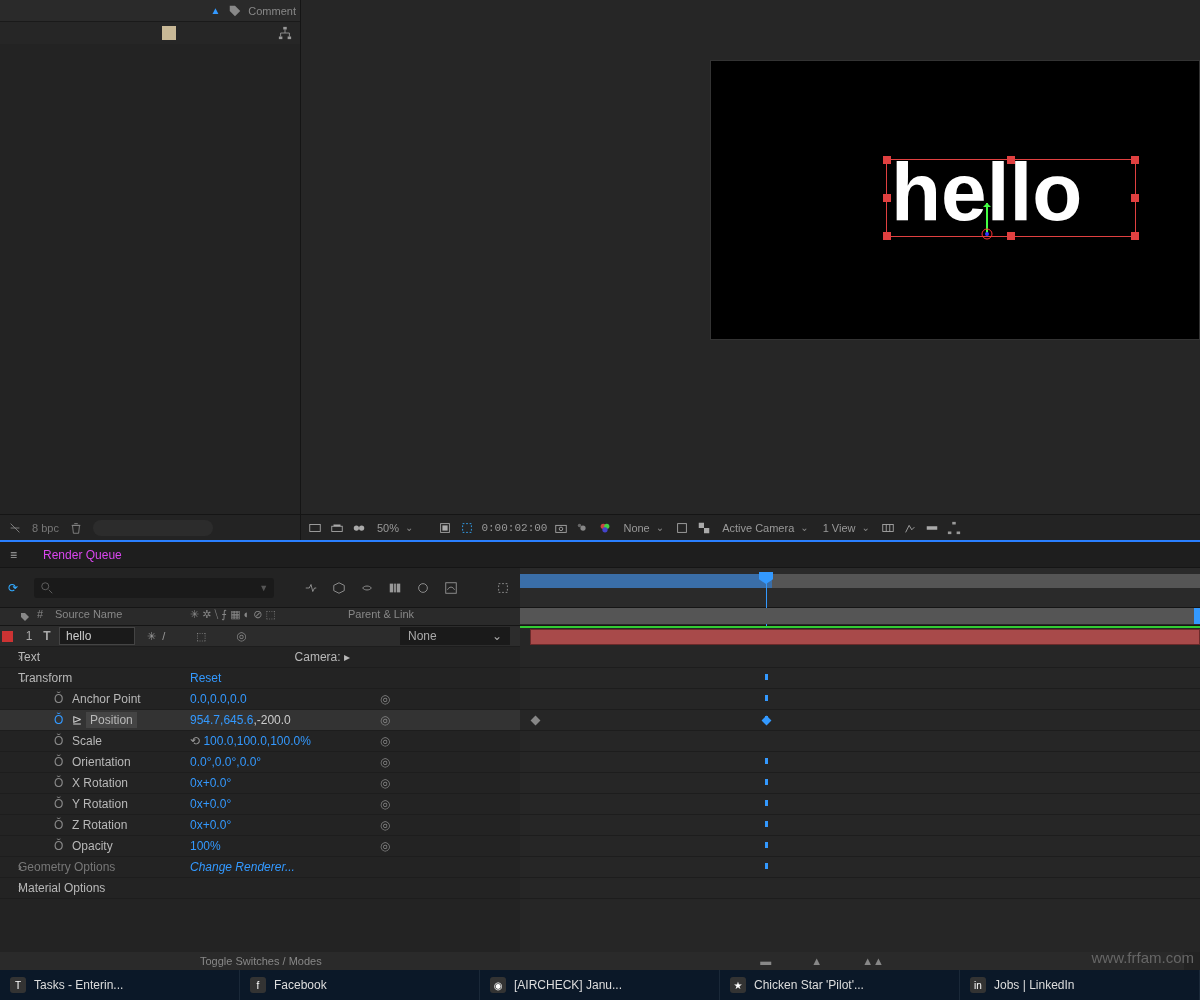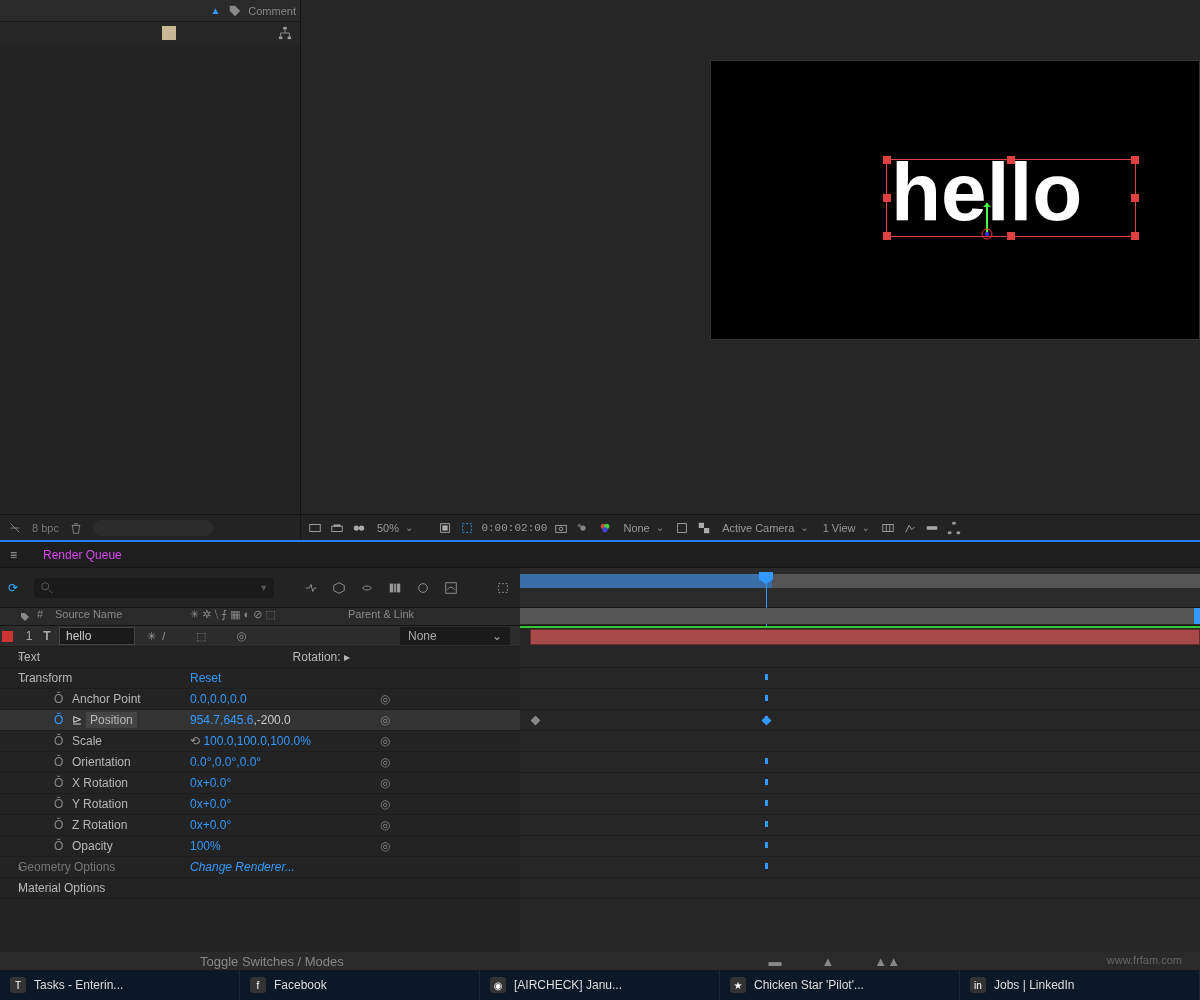--- a/index.html
+++ b/index.html
@@ -99,30 +99,30 @@
 .layer-row-content .t-icon { width: 16px; color: #aaa; font-weight: bold; text-align: center;}
 .layer-row-content .name-box { background: #1a1a1a; padding: 1px 6px; color: #ccc; border: 1px solid #444; margin-left: 4px; width: 76px;}
 .layer-row-content .switches { margin-left: 12px; color: #999; display: flex; gap: 3px; align-items: center; font-size: 11px;}
 .layer-row-content .parent-dd { margin-left: auto; margin-right: 10px; background: #1a1a1a; padding: 2px 8px; width: 110px; display: flex; justify-content: space-between; color: #aaa;}
 
 .prop-row { display: flex; align-items: center; width: 100%; }
 .prop-row .name-area { width: 190px; display: flex; align-items: center; }
 .prop-row .val-area { width: 170px; }
 .prop-row .spiral { color: #888; margin-left: 20px; }
 
-.tl-footer { position: absolute; bottom: 0; left: 0; right: 0; height: 18px; background: #2a2a2a; display: flex; align-items: center; font-size: 13px; color: #888;}
+.tl-footer { position: absolute; bottom: 0; left: 0; right: 16px; height: 18px; background: #2a2a2a; display: flex; align-items: center; font-size: 11px; color: #888;}
 .tl-footer .toggle-label { margin-left: 200px; }
 .tl-footer .zoom { margin-left: auto; margin-right: 300px; display:flex; gap: 40px; align-items:center;}
 
 
 .taskbar { position: absolute; bottom: 0; left: 0; right: 0; height: 30px; background: #0b1828; display: flex; align-items: center; }
 .taskbar .item { flex: 1; height: 100%; display: flex; align-items: center; gap: 8px; padding: 0 10px; color: #ddd; font-size: 12px; border-right: 1px solid #1a2838; }
 .taskbar .item .ti { width: 16px; height: 16px; display: flex; align-items: center; justify-content: center; background: #333; border-radius: 3px; font-size: 10px; color: #fff;}
 
-.watermark { position: absolute; right: 18px; bottom: 34px; font-size: 11px; color: #666; }
+.watermark { position: absolute; right: 6px; bottom: 34px; font-size: 15px; color: #666; }
 
 svg { display: block; }
 .sm-ico { width: 14px; height: 14px; }
 .link-val { color: #3399ff; text-decoration: none; cursor: pointer;}
 
 .track-row { position: absolute; left: 0; right: 0; height: 21px; border-bottom: 1px solid #1d1d1d;}
 .pos-marker { position: absolute; top: 7px; width: 7px; height: 7px; background: #3399ff; transform: rotate(45deg);}
 .pos-marker.grey { background: #888;}
 .cti-seg { position: absolute; width: 3px; height: 6px; background: #3399ff;}
 </style>
@@ -425,21 +425,21 @@
           </span>
       </div>
     </div>
 
     <div class="row">
       <div class="prop-row">
         <div class="name-area">
             <span class="chev indent1">›</span>
             <span class="label">Text</span>
           </div>
-        <div class="val-area" style="text-align:right;padding-right:10px"><span>Rotation:</span> <span>▸</span></div>
+        <div class="val-area" style="text-align:right;padding-right:10px"><span>Camera:</span> <span>▸</span></div>
       </div>
     </div>
 
     <div class="row">
       <div class="prop-row">
         <div class="name-area">
             <span class="chev indent1">⌄</span>
             <span class="label">Transform</span>
           </div>
         <div class="val-area"><span class="link-val">Reset</span></div>

